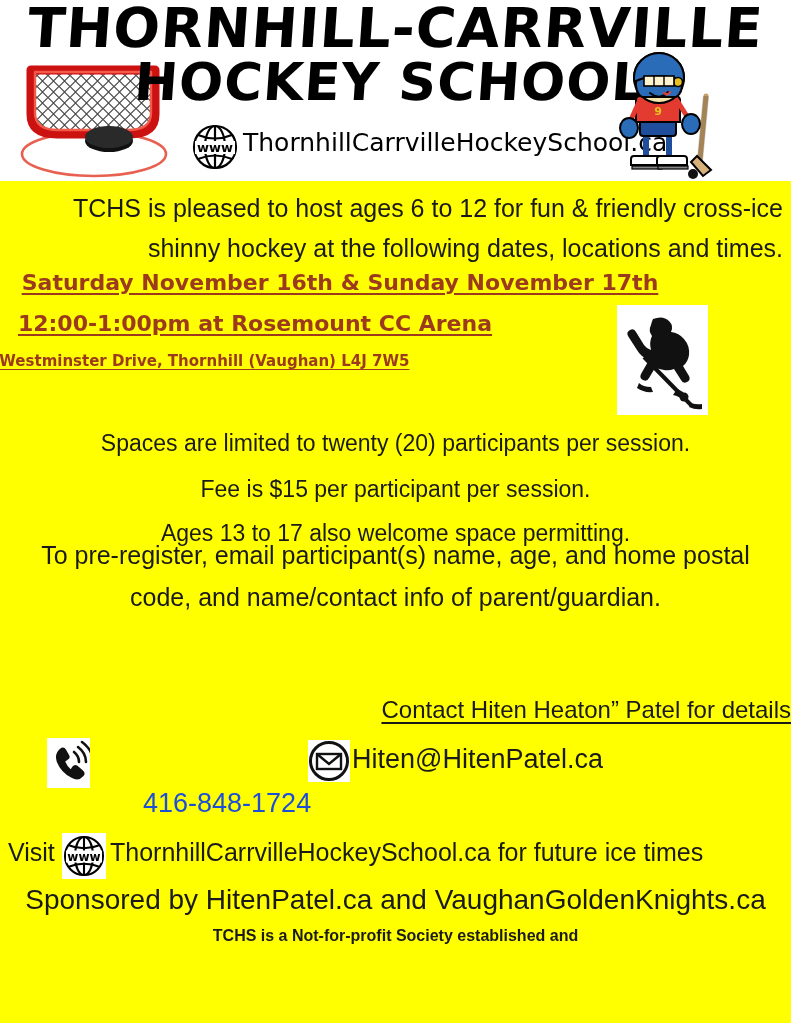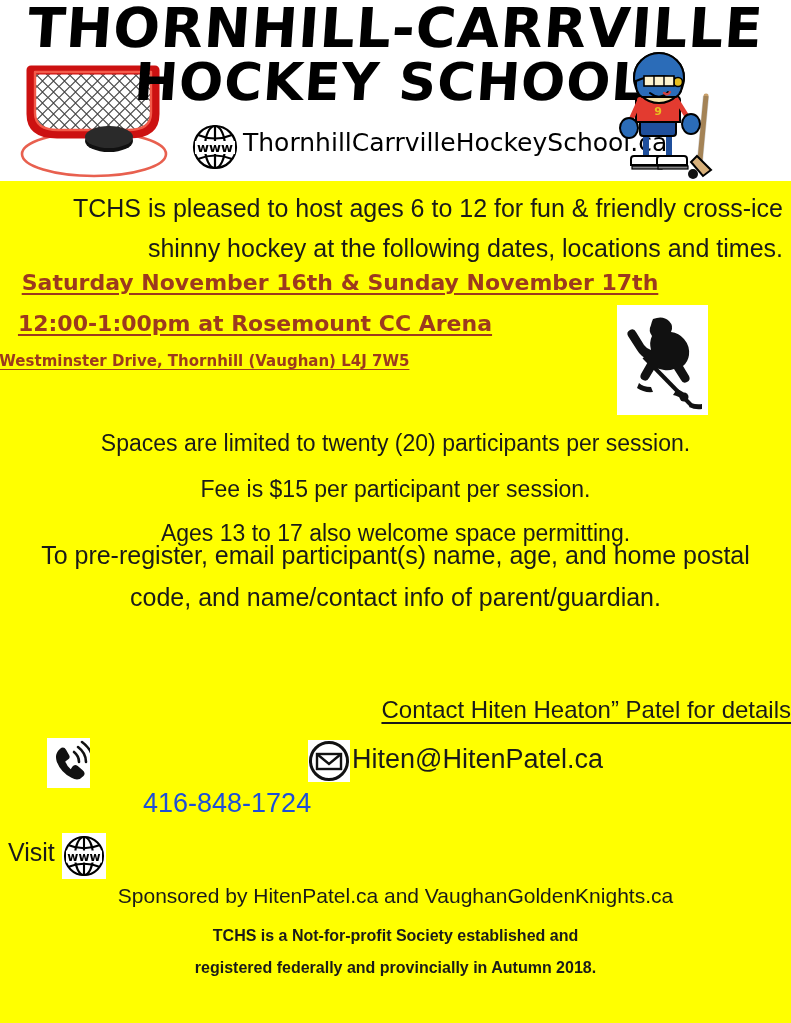--- a/index.html
+++ b/index.html
@@ -216,21 +216,21 @@
     color: #1a1a1a;
     white-space: nowrap;
   }
 
   .sponsor {
     position: absolute;
     left: 0; top: 884px;
     width: 791px;
     text-align: center;
     font-family: "Liberation Sans", sans-serif;
-    font-size: 21px;
+    font-size: 28px;
     color: #1a1a1a;
     white-space: nowrap;
   }
   .legal {
     position: absolute;
     width: 791px;
     text-align: center;
     font-family: "Liberation Sans", sans-serif;
     font-size: 16px;
     font-weight: 600;
@@ -390,18 +390,18 @@
         <line x1="3" y1="23" x2="41" y2="23"></line>
         <path d="M6,12 Q22,18.5 38,12"></path>
         <path d="M6,34 Q22,27.5 38,34"></path>
         <line x1="22" y1="4" x2="22" y2="42"></line>
       </g>
       <rect x="4" y="17.5" width="36" height="12" fill="#fff"></rect>
       <text x="22" y="27.5" text-anchor="middle" font-family="DejaVu Sans, sans-serif" font-size="12" font-weight="700" fill="#000">www</text>
     </svg>
   </div>
 
+  <div class="visit-site">ThornhillCarrvilleHockeySchool.ca for future ice times</div>
 
   <div class="sponsor">Sponsored by HitenPatel.ca and VaughanGoldenKnights.ca</div>
   <div class="legal legal-1">TCHS is a Not-for-profit Society established and</div>
-  <div class="legal legal-2">registered federally and provincially in Autumn 2018.</div>
 
 </div>
 
 </body></html>

